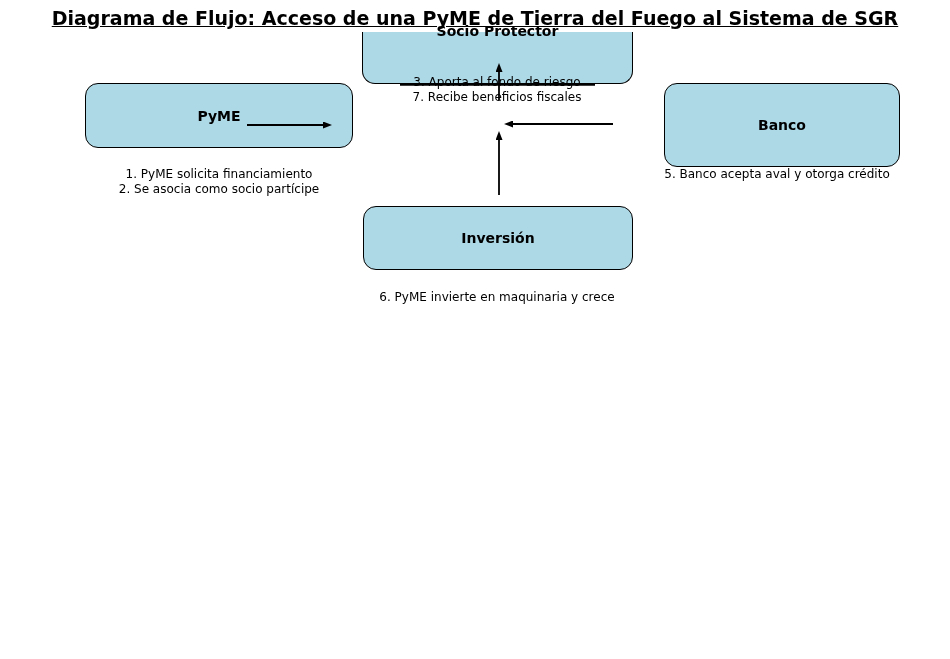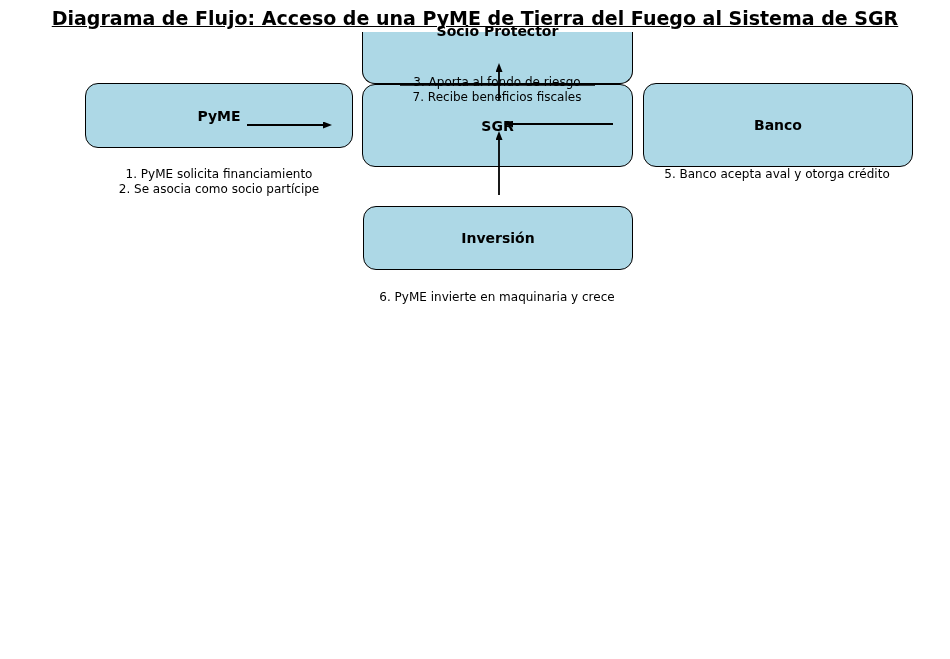--- a/index.html
+++ b/index.html
@@ -33,21 +33,21 @@
     justify-content: center;
     z-index: 1;
   }
   .node-label {
     font-size: 14px;
     font-weight: bold;
     white-space: nowrap;
   }
   .box-pyme      { left: 85px;  top: 83px;  width: 268px; height: 65px; }
   .box-sgr       { left: 362px; top: 84px;  width: 271px; height: 83px; }
-  .box-banco     { left: 643px; top: 83px;  width: 270px; height: 84px; }
+  .box-banco     { left: 664px; top: 83px;  width: 236px; height: 84px; }
   .box-inversion { left: 363px; top: 206px; width: 270px; height: 64px; }
   .box-socio {
     left: 362px; top: 32px; width: 271px; height: 52px;
     border-top: none;
     border-radius: 0 0 13px 13px;
   }
   .socio-label {
     position: absolute;
     left: 0; right: 0; top: -8px;
     text-align: center;
@@ -87,23 +87,20 @@
   <div class="title">Diagrama de Flujo: Acceso de una PyME de Tierra del Fuego al Sistema de SGR</div>
 
   <div class="node box-socio">
     <div class="socio-label">Socio Protector</div>
   </div>
 
   <div class="node box-pyme">
     <span class="node-label">PyME</span>
   </div>
 
-  <div class="node box-sgr">
-    <span class="node-label">SGR</span>
-  </div>
 
   <div class="node box-banco">
     <span class="node-label">Banco</span>
   </div>
 
   <div class="node box-inversion">
     <span class="node-label">Inversión</span>
   </div>
 
   <div class="ann ann-socio">

